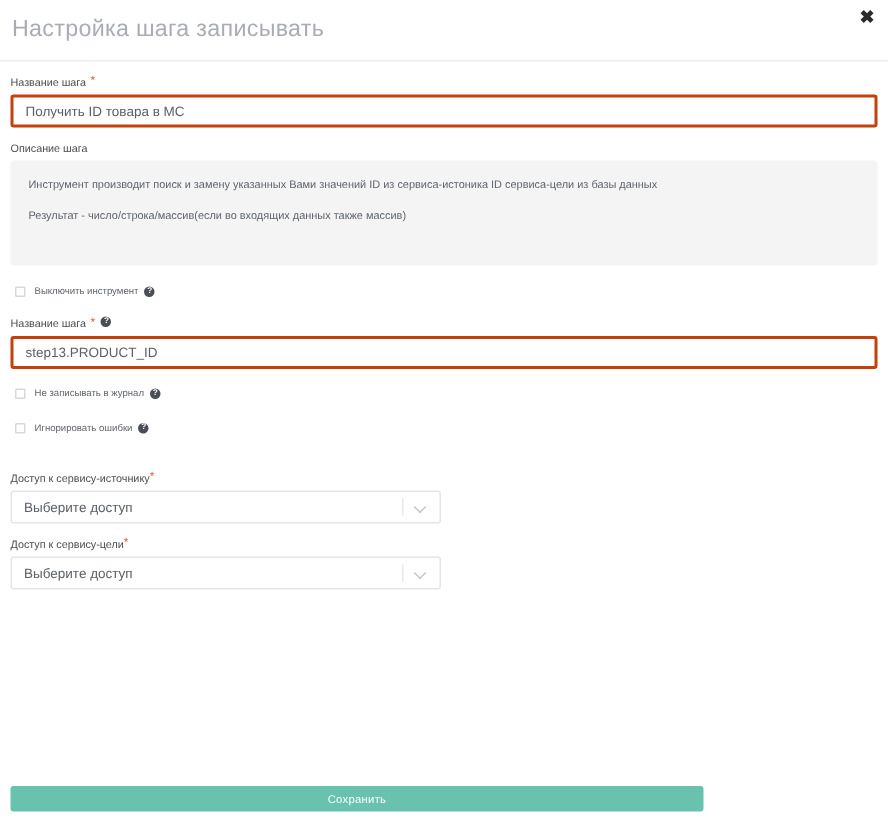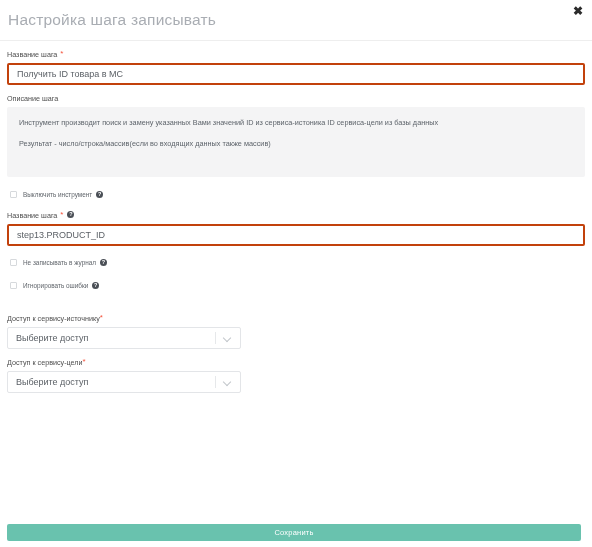--- a/index.html
+++ b/index.html
@@ -102,21 +102,21 @@
   
   .select-wrap {
     position: relative;
     height: 22px;
     border: 1px solid #e3e5e8;
     border-radius: 2px;
     background: #ffffff;
     cursor: pointer;
   }
   .select-wrap.full { width: 100%; }
-  .select-wrap.small { width: 234px; padding-left: 16px; }
+  .select-wrap.small { width: 287px; padding-left: 16px; }
   .select-value {
     position: absolute;
     left: 8px;
     top: 0;
     line-height: 20px;
     font-size: 9px;
     color: #5b6066;
     white-space: nowrap;
   }
   .select-sep {
@@ -186,21 +186,21 @@
     white-space: nowrap;
   }
 
   .gap-a { height: 1px; }
 
   
   .save-btn {
     position: absolute;
     left: 7px;
     bottom: 6px;
-    width: 574px;
+    width: 462px;
     height: 17px;
     background: #69c2ae;
     border: none;
     border-radius: 2px;
     color: #ffffff;
     font-size: 7.5px;
     font-family: "Liberation Sans", sans-serif;
     cursor: pointer;
     letter-spacing: .2px;
   }

